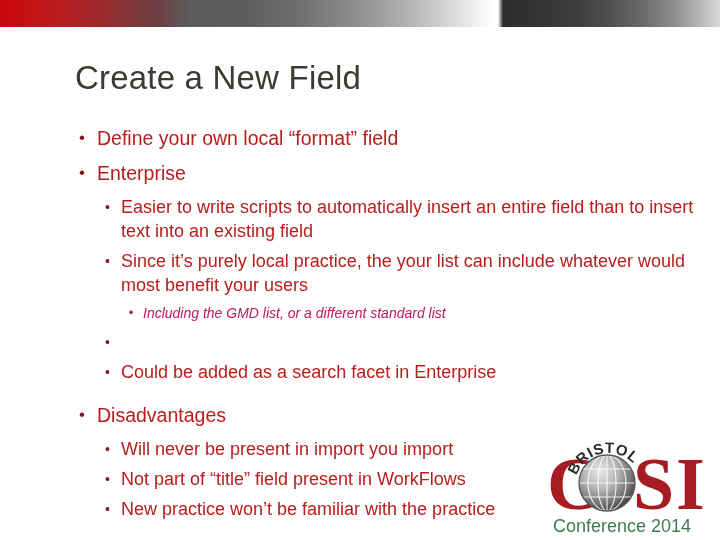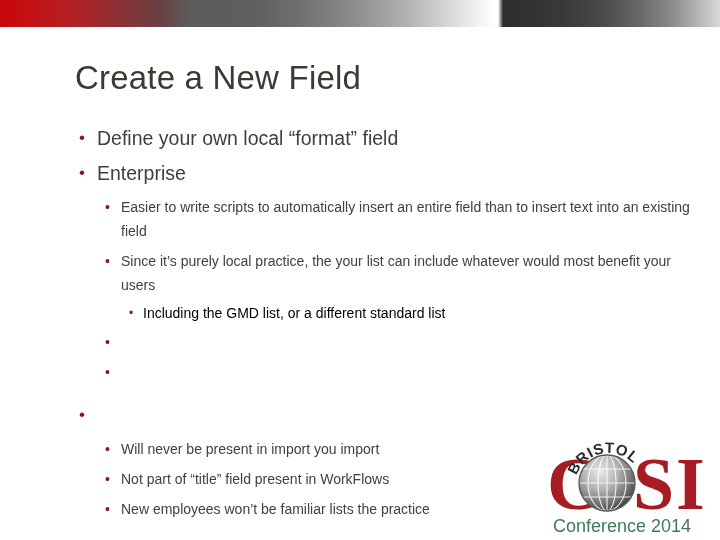--- a/index.html
+++ b/index.html
@@ -78,21 +78,21 @@
   .row {
     display: flex;
     align-items: flex-start;
   }
   .bullet {
     color: #8c1616;
     flex: 0 0 auto;
     text-align: left;
   }
   .txt {
-    color: #404040;
+    color: #b91c1c;
   }
 
   
   .lvl1 {
     margin-bottom: 9px;
     padding-left: 6px;
   }
   .lvl1 .bullet {
     font-size: 17px;
     line-height: 26px;
@@ -107,39 +107,40 @@
   .lvl2 {
     margin-bottom: 6px;
     padding-left: 32px;
   }
   .lvl2 .bullet {
     font-size: 14px;
     line-height: 24px;
     width: 16px;
   }
   .lvl2 .txt {
-    font-size: 14px;
+    font-size: 18px;
     line-height: 24px;
     max-width: 580px;
   }
 
   
   .lvl3 {
     margin-bottom: 6px;
     padding-left: 56px;
   }
   .lvl3 .bullet {
     font-size: 12px;
     line-height: 21px;
     width: 14px;
   }
   .lvl3 .txt {
     font-size: 14px;
     line-height: 21px;
-    color: #000000;
+    color: #be185d;
+    font-style: italic;
   }
   .gap-top-lg { margin-top: 18px; }
   .gap-small { margin-top: 5px; }
 
   
   .logo {
     position: absolute;
     left: 545px;
     top: 437px;
     width: 170px;
@@ -182,39 +183,41 @@
       <span class="bullet">•</span>
       <span class="txt">Including the GMD list, or a different standard list</span>
     </div>
 
     <div class="row lvl2 gap-small">
       <span class="bullet">•</span>
     </div>
 
     <div class="row lvl2 gap-small">
       <span class="bullet">•</span>
+      <span class="txt">Could be added as a search facet in Enterprise</span>
     </div>
 
     <div class="row lvl1 gap-top-lg">
       <span class="bullet">•</span>
+      <span class="txt">Disadvantages</span>
     </div>
 
     <div class="row lvl2 gap-small">
       <span class="bullet">•</span>
       <span class="txt">Will never be present in import you import</span>
     </div>
 
     <div class="row lvl2 gap-small">
       <span class="bullet">•</span>
       <span class="txt">Not part of “title” field present in WorkFlows</span>
     </div>
 
     <div class="row lvl2 gap-small">
       <span class="bullet">•</span>
-      <span class="txt">New employees won’t be familiar lists the practice</span>
+      <span class="txt">New practice won’t be familiar with the practice</span>
     </div>
 
   </div>
 </div>
 
 <div class="logo">
   <svg width="170" height="100" viewBox="0 0 170 100" xmlns="http://www.w3.org/2000/svg">
     <defs>
       <radialGradient id="globeGrad" cx="38%" cy="30%" r="75%">
         <stop offset="0%" stop-color="#e8e8e8"></stop>

